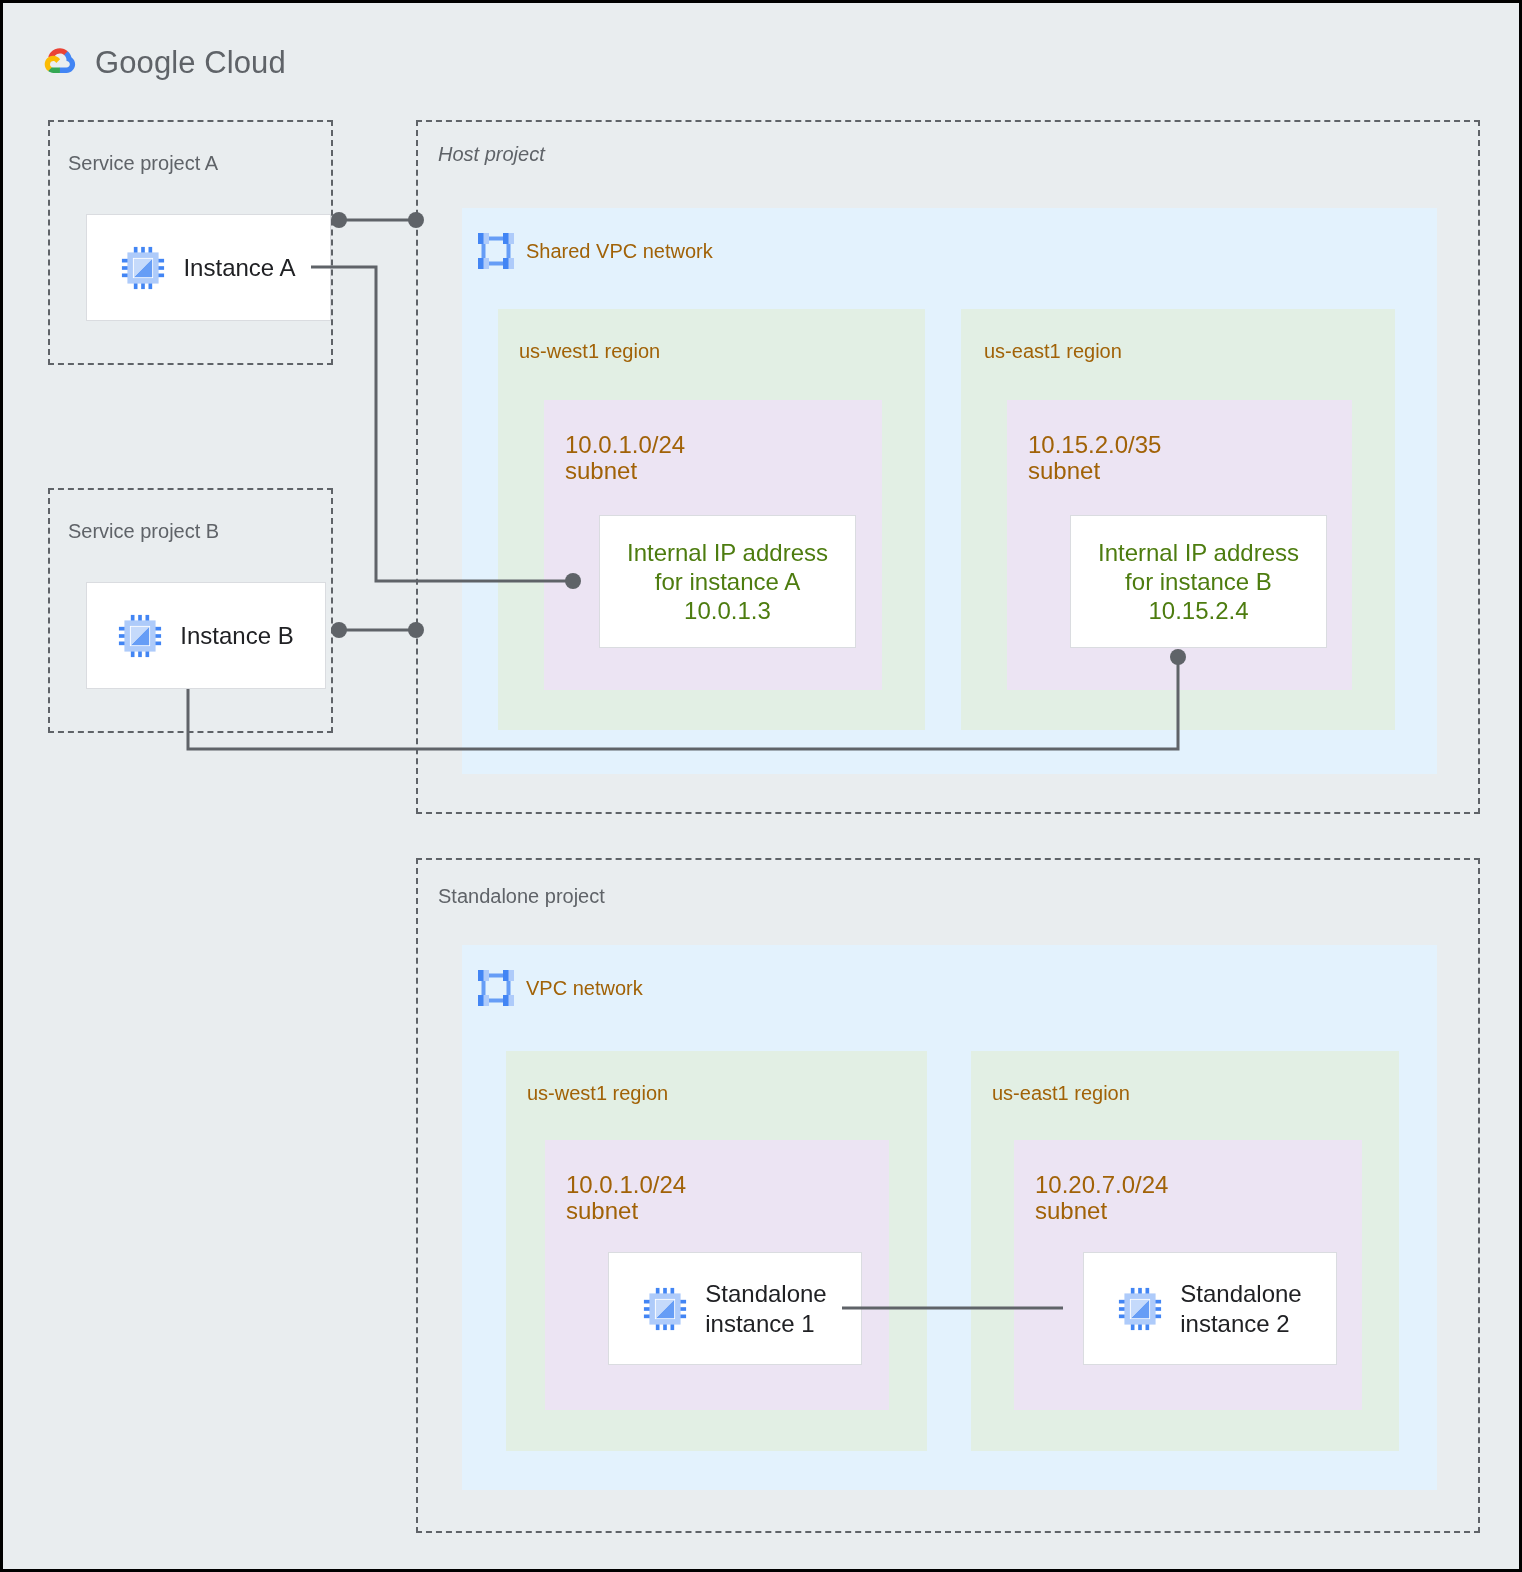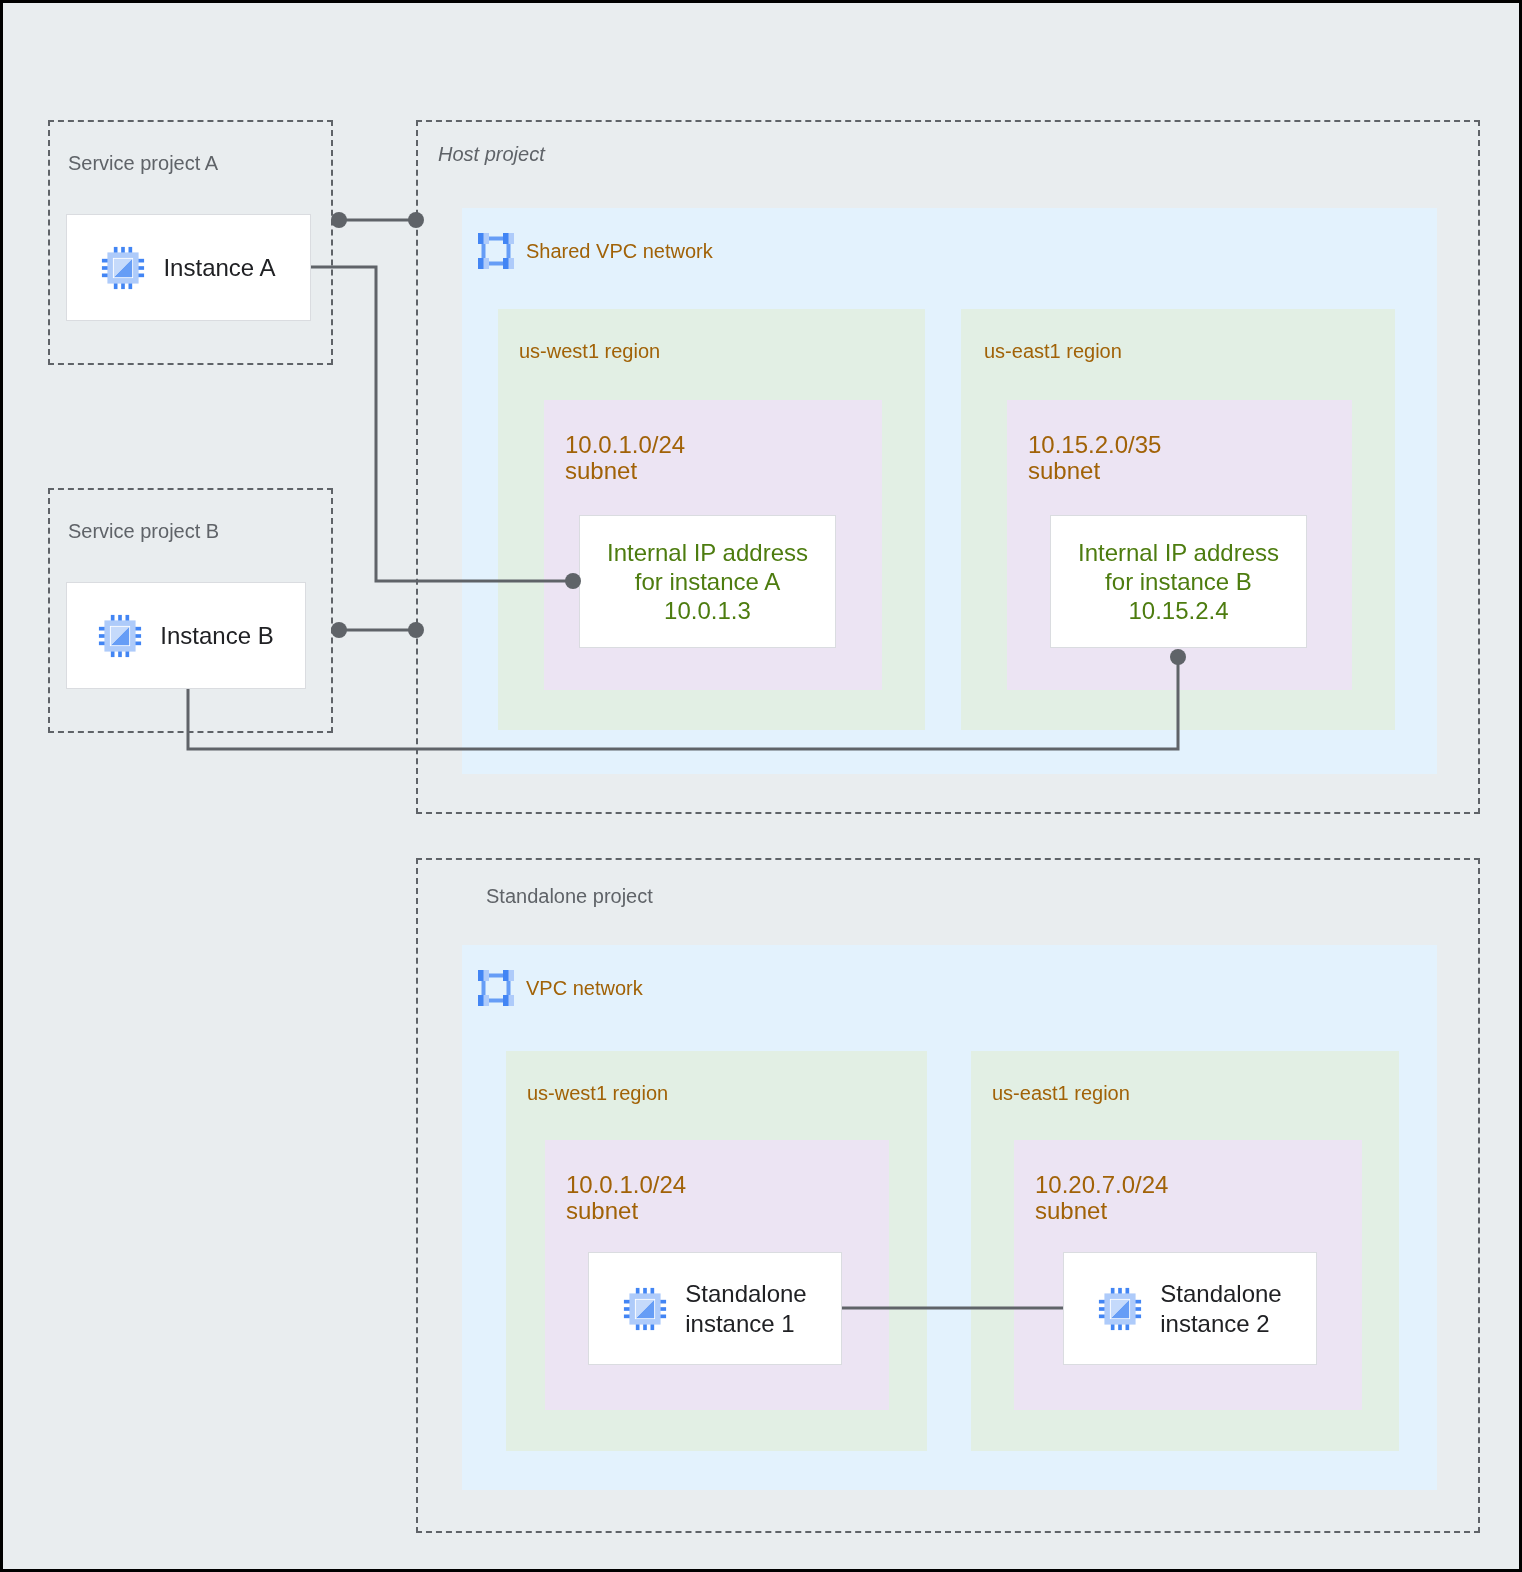--- a/index.html
+++ b/index.html
@@ -91,20 +91,21 @@
 
   
   .node-card {
     position: absolute;
     background: #ffffff;
     border: 1px solid #dadce0;
     box-sizing: border-box;
     display: flex;
     align-items: center;
     justify-content: center;
+    margin-left: 20px;
   }
   .node-card.with-icon {
     gap: 18px;
     padding: 0 16px;
   }
   .cpu-icon { width: 44px; height: 44px; flex: none; display:block; }
   .node-label {
     font-size: 24px;
     color: #202124;
     line-height: 1.22;
@@ -128,20 +129,29 @@
     pointer-events: none;
   }
   .conn-line { stroke: #5f6368; stroke-width: 3; fill: none; }
   .conn-dot { fill: #5f6368; }
 </style>
 </head>
 <body>
 
 <div id="canvas">
 
+  <div class="logo-wrap">
+    <svg class="logo-mark" viewBox="0 0 48 48">
+      <path d="M30.4 15.2 L33.3 12.3 L33.5 11.1 C28.2 6.3 19.8 6.9 15.1 12.4 C13.8 13.9 12.8 15.8 12.3 17.7 L13.3 17.5 L19.1 16.6 L19.6 16.1 C22.2 13.3 26.5 12.9 29.5 15.3 L30.4 15.2 Z" fill="#EA4335"></path>
+      <path d="M37.5 17.6 C36.9 15.1 35.5 12.9 33.5 11.1 L29.5 15.2 C31.3 16.6 32.3 18.8 32.2 21.1 L32.2 21.8 C34.2 21.8 35.8 23.4 35.8 25.4 C35.8 27.4 34.2 29 32.2 29 L25 29 L24.3 29.7 L24.3 34.1 L25 34.8 L32.2 34.8 C37.4 34.8 41.6 30.6 41.6 25.4 C41.6 22.2 40 19.4 37.5 17.6 Z" fill="#4285F4"></path>
+      <path d="M17.8 34.8 L25 34.8 L25 29 L17.8 29 C17.3 29 16.8 28.9 16.3 28.7 L15.3 29 L12.4 31.9 L12.1 32.8 C13.7 34.1 15.7 34.8 17.8 34.8 Z" fill="#34A853"></path>
+      <path d="M17.8 16 C12.6 16 8.4 20.2 8.4 25.4 C8.4 28.3 9.7 31.1 12.1 32.8 L16.3 28.7 C14.5 27.9 13.7 25.8 14.5 24 C15.3 22.2 17.4 21.4 19.2 22.2 C20 22.5 20.6 23.2 21 24 L25.2 19.8 C23.4 17.5 20.7 16 17.8 16 Z" fill="#FBBC04"></path>
+    </svg>
+    <span class="logo-text">Google Cloud</span>
+  </div>
 
   <div class="project-box" style="left:45px; top:117px; width:285px; height:245px;"></div>
   <div class="project-label" style="left:65px; top:149px;">Service project A</div>
 
   <div class="node-card with-icon" style="left:63px; top:211px; width:245px; height:107px;">
     <svg class="cpu-icon" viewBox="0 0 48 48">
       <g fill="#4285f4">
         <rect x="14" y="1" width="4" height="7"></rect>
           <rect x="22" y="1" width="4" height="7"></rect>
           <rect x="30" y="1" width="4" height="7"></rect>
@@ -229,21 +239,21 @@
   <div class="subnet-panel" style="left:1004px; top:397px; width:345px; height:290px;"></div>
   <div class="subnet-title" style="left:1025px; top:429px;">10.15.2.0/35
 subnet</div>
   <div class="node-card" style="left:1047px; top:512px; width:257px; height:133px;">
     <span class="ip-label">Internal IP address
 for instance B
 10.15.2.4</span>
   </div>
 
   <div class="project-box" style="left:413px; top:855px; width:1064px; height:675px;"></div>
-  <div class="project-label" style="left:435px; top:882px;margin-left:48px;">Standalone project</div>
+  <div class="project-label" style="left:435px; top:882px;">Standalone project</div>
 
   <div class="vpc-panel" style="left:459px; top:942px; width:975px; height:545px;"></div>
 
   <div class="vpc-icon-wrap" style="left:475px; top:967px;">
     <svg viewBox="0 0 36 36" width="36" height="36">
       <rect x="0" y="0" width="11" height="11" fill="#4285f4"></rect>
       <rect x="5.5" y="0" width="5.5" height="11" fill="#aecbfa"></rect>
       <rect x="25" y="0" width="11" height="11" fill="#4285f4"></rect>
       <rect x="30.5" y="0" width="5.5" height="11" fill="#aecbfa"></rect>
       <rect x="0" y="25" width="11" height="11" fill="#4285f4"></rect>

